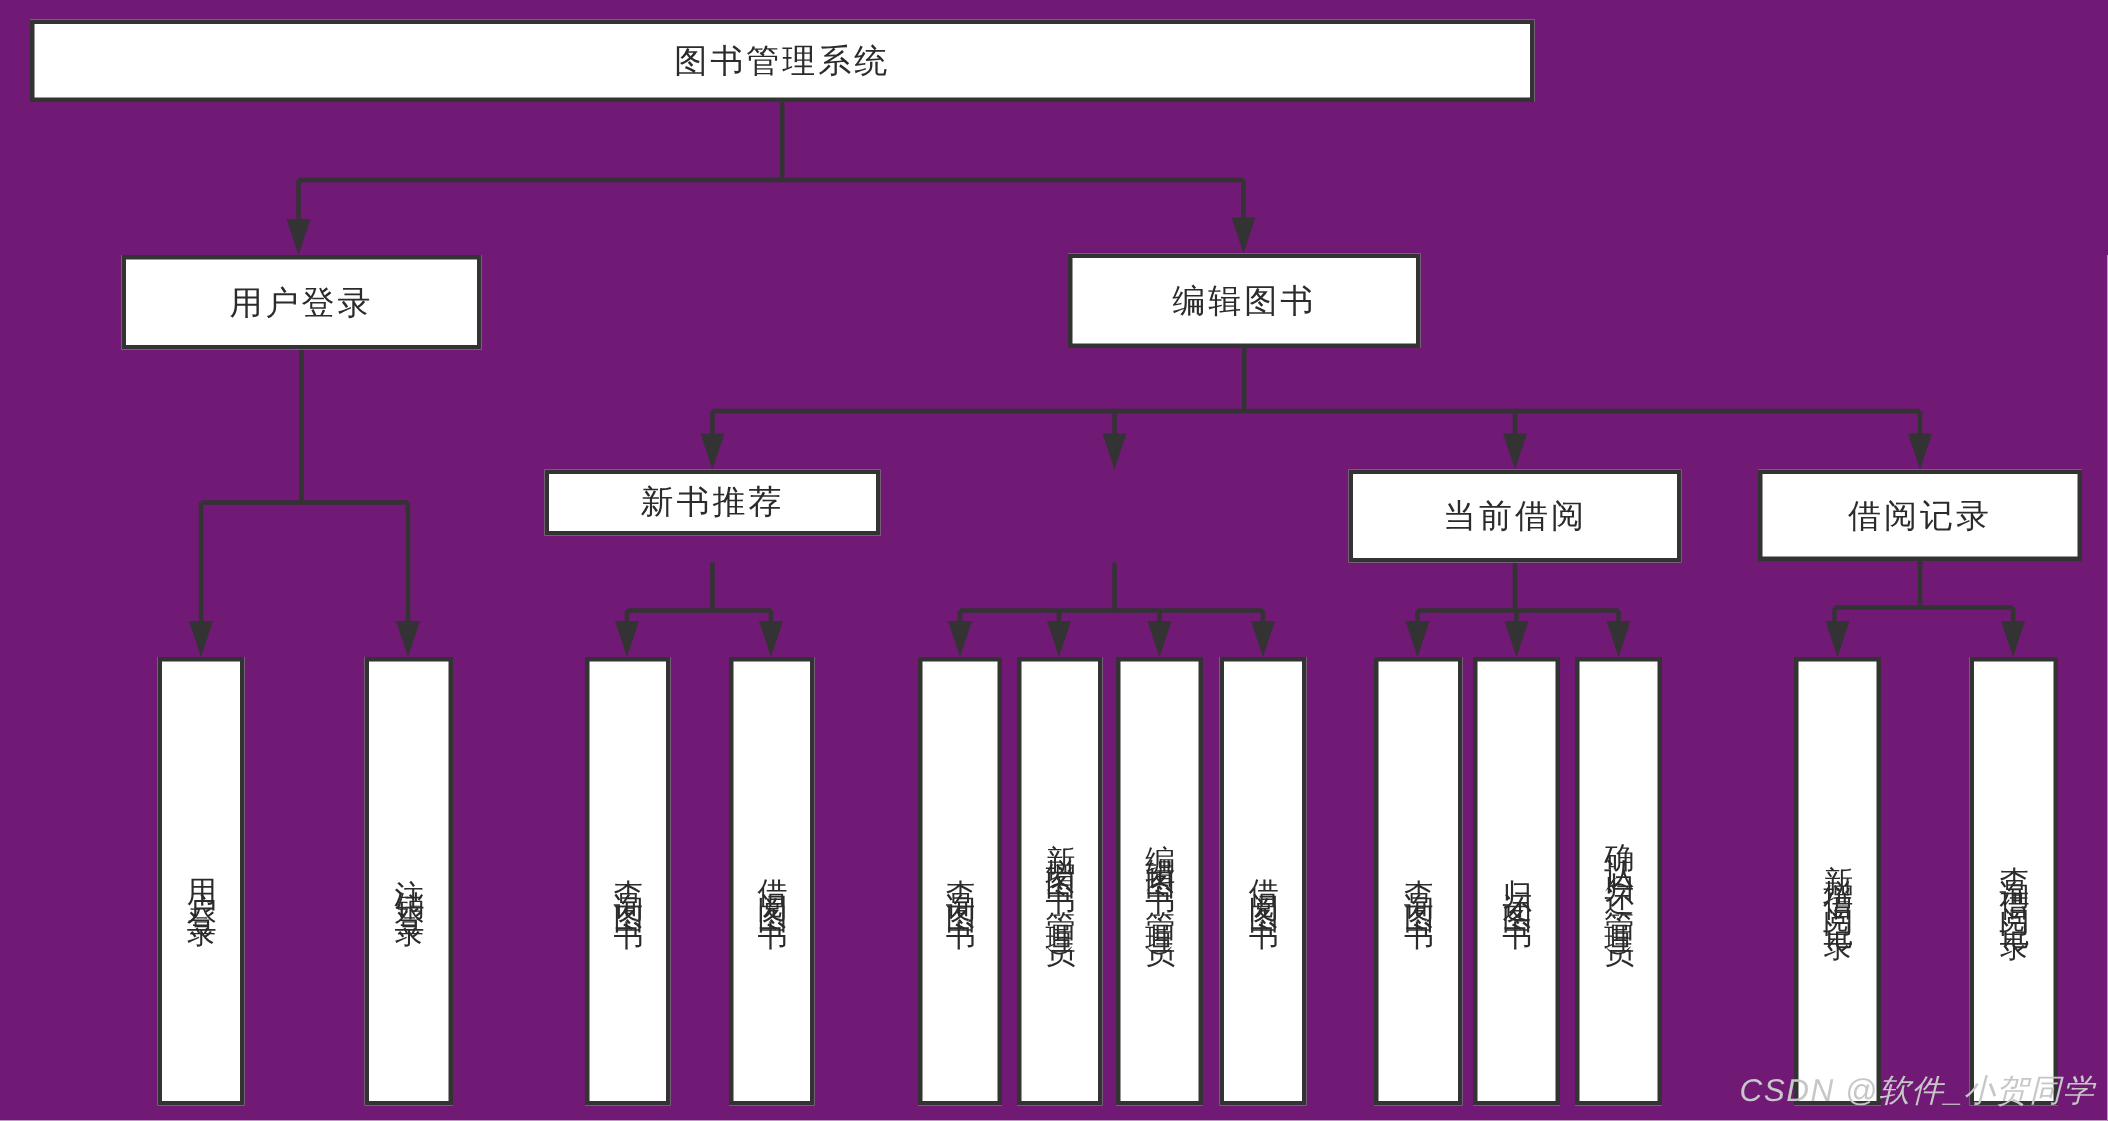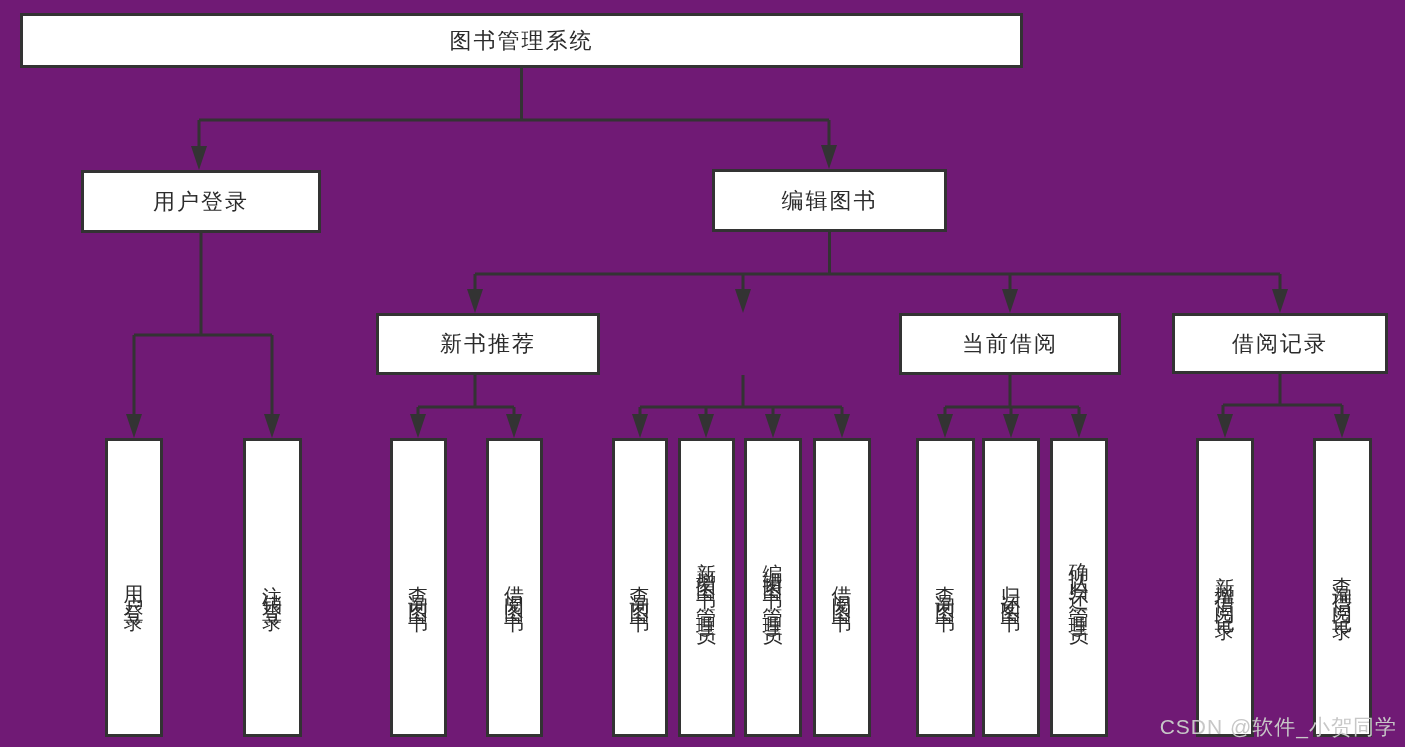--- a/index.html
+++ b/index.html
@@ -43,20 +43,21 @@
     white-space: nowrap;
   }
   .watermark {
     position: absolute;
     right: 8px;
     bottom: 6px;
     font-size: 21px;
     color: #c7c7c7;
     letter-spacing: 1px;
     user-select: none;
+    font-style: italic;
   }
 </style>
 </head>
 <body>
 
 <div id="canvas">
 
   <svg id="connector-layer" width="1405" height="747" viewBox="0 0 1405 747" xmlns="http://www.w3.org/2000/svg">
     <g stroke="#333333" stroke-width="3" fill="none">
       <path d="M521.5,68 V120 M199,120 H829 M199,120 V150 M829,120 V149"></path>
@@ -94,21 +95,21 @@
     <span>图书管理系统</span>
   </div>
 
   <div class="node h" style="left:81px;top:170px;width:240px;height:63px">
     <span>用户登录</span>
   </div>
   <div class="node h" style="left:712px;top:169px;width:235px;height:63px">
     <span>编辑图书</span>
   </div>
 
-  <div class="node h" style="left:376px;top:313px;width:224px;height:62px">
+  <div class="node h" style="left:363px;top:313px;width:224px;height:44px">
     <span>新书推荐</span>
   </div>
   <div class="node h" style="left:1172px;top:313px;width:216px;height:61px">
     <span>借阅记录</span>
   </div>
   <div class="node h" style="left:899px;top:313px;width:222px;height:62px">
     <span>当前借阅</span>
   </div>
 
   <div class="node v" style="left:105px;top:438px;width:58px;height:299px">

